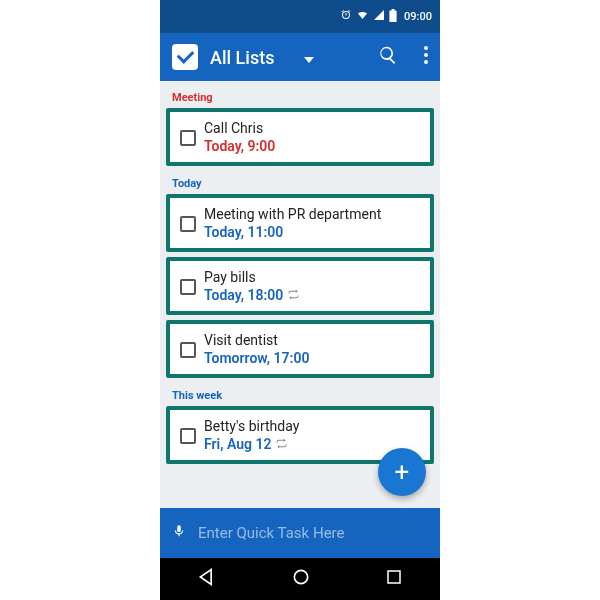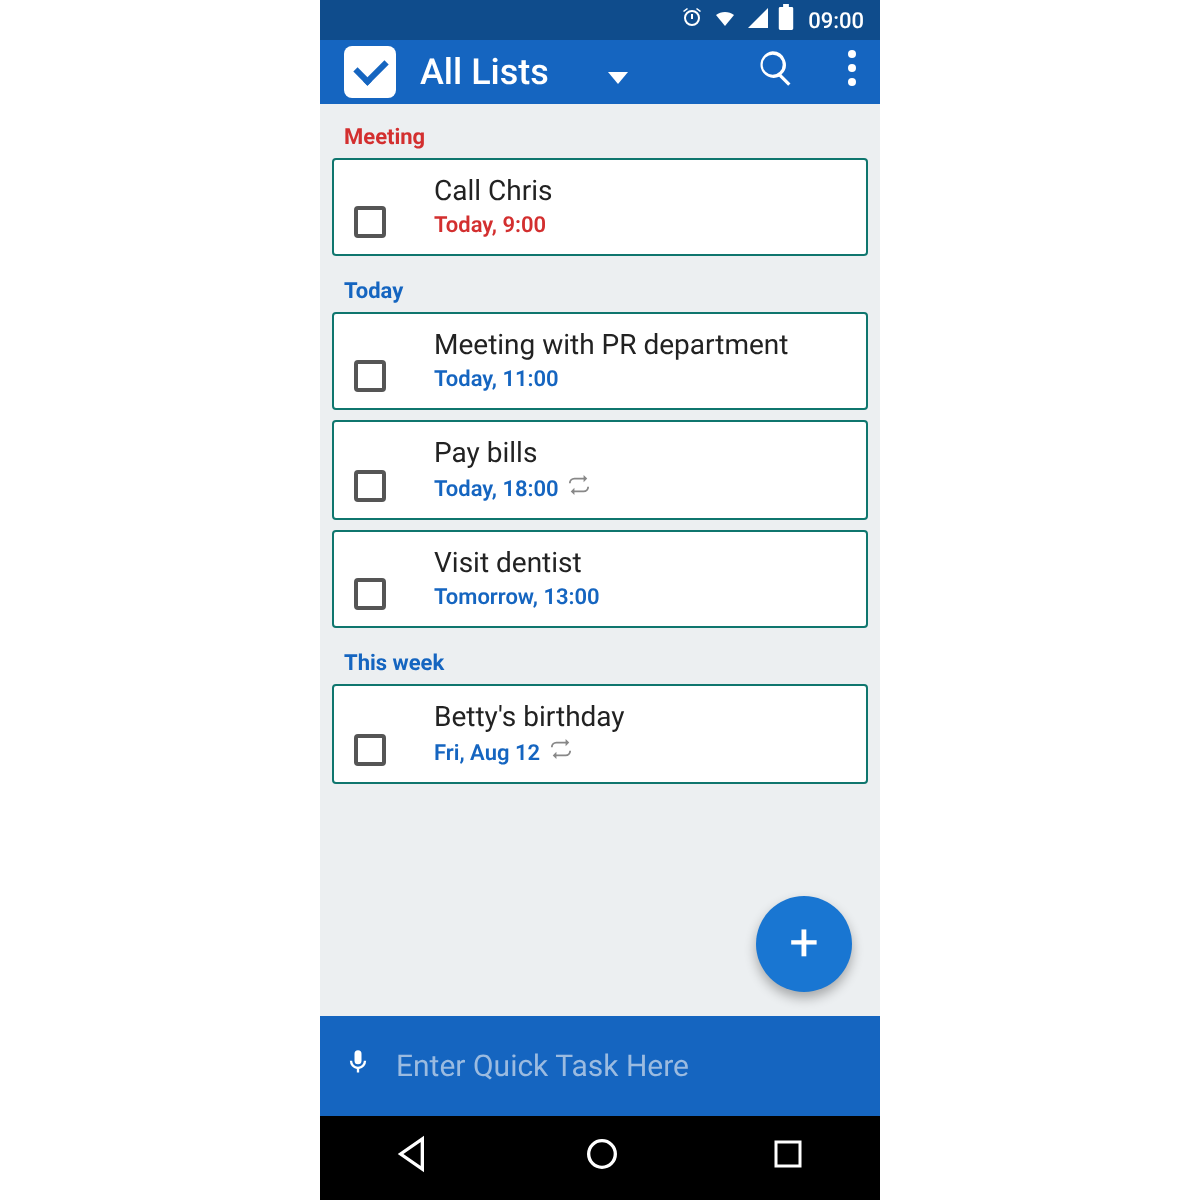--- a/index.html
+++ b/index.html
@@ -14,35 +14,35 @@
     width: 280px;
     height: 600px;
     margin: 0 auto;
     background: #f0f0f0;
     position: relative;
     display: flex;
     flex-direction: column;
   }
   
   .status-bar {
-    height: 20px;
+    height: 33px;
     background: #0f4c8c;
     display: flex;
     justify-content: flex-end;
     align-items: center;
     padding: 0 8px;
     gap: 4px;
     color: #fff;
     font-size: 11px;
   }
   .status-bar svg { fill: #fff; }
   .clock { font-weight: 500; margin-left: 3px; }
   
   .app-bar {
-    height: 32px;
+    height: 48px;
     background: #1565c0;
     display: flex;
     align-items: center;
     padding: 0 12px;
     color: #fff;
     gap: 12px;
   }
   .logo-box {
     width: 26px;
     height: 26px;
@@ -82,43 +82,43 @@
     font-size: 11px;
     font-weight: 700;
     padding: 6px 4px 4px 6px;
   }
   .overdue-h { color: #d32f2f; }
   .today-h { color: #1565c0; }
   .tomorrow-h { color: #1565c0; }
   .week-h { color: #1565c0; }
   .task-card {
     background: #fff;
-    border: 1px solid #0f766e;
+    border: 4px solid #0f766e;
     border-radius: 2px;
     padding: 8px 10px;
     margin-bottom: 5px;
     display: flex;
-    gap: 24px;
-    align-items: flex-end;
+    gap: 8px;
+    align-items: center;
   }
   .checkbox {
     width: 16px;
     height: 16px;
     border: 2px solid #555;
     border-radius: 2px;
     margin-top: 2px;
     flex-shrink: 0;
   }
   .task-body { flex: 1; }
   .task-title {
     font-size: 14px;
     color: #222;
   }
   .task-time {
-    font-size: 11px;
+    font-size: 14px;
     margin-top: 2px;
     display: flex;
     align-items: center;
     gap: 5px;
   }
   .time-overdue { color: #d32f2f; font-weight: 600; }
   .time-normal { color: #1565c0; font-weight: 600; }
   .repeat-icon svg { fill: #888; }
   
   .fab {
@@ -243,21 +243,21 @@
               </svg>
           </span>
         </div>
       </div>
     </div>
 
     <div class="task-card">
       <div class="checkbox"></div>
       <div class="task-body">
         <div class="task-title">Visit dentist</div>
-        <div class="task-time time-normal">Tomorrow, 13:00</div>
+        <div class="task-time time-normal">Tomorrow, 17:00</div>
       </div>
     </div>
 
     <div class="section-header week-h">This week</div>
     <div class="task-card">
       <div class="checkbox"></div>
       <div class="task-body">
         <div class="task-title">Betty's birthday</div>
         <div class="task-time time-normal">
           <span>Fri, Aug 12</span>

